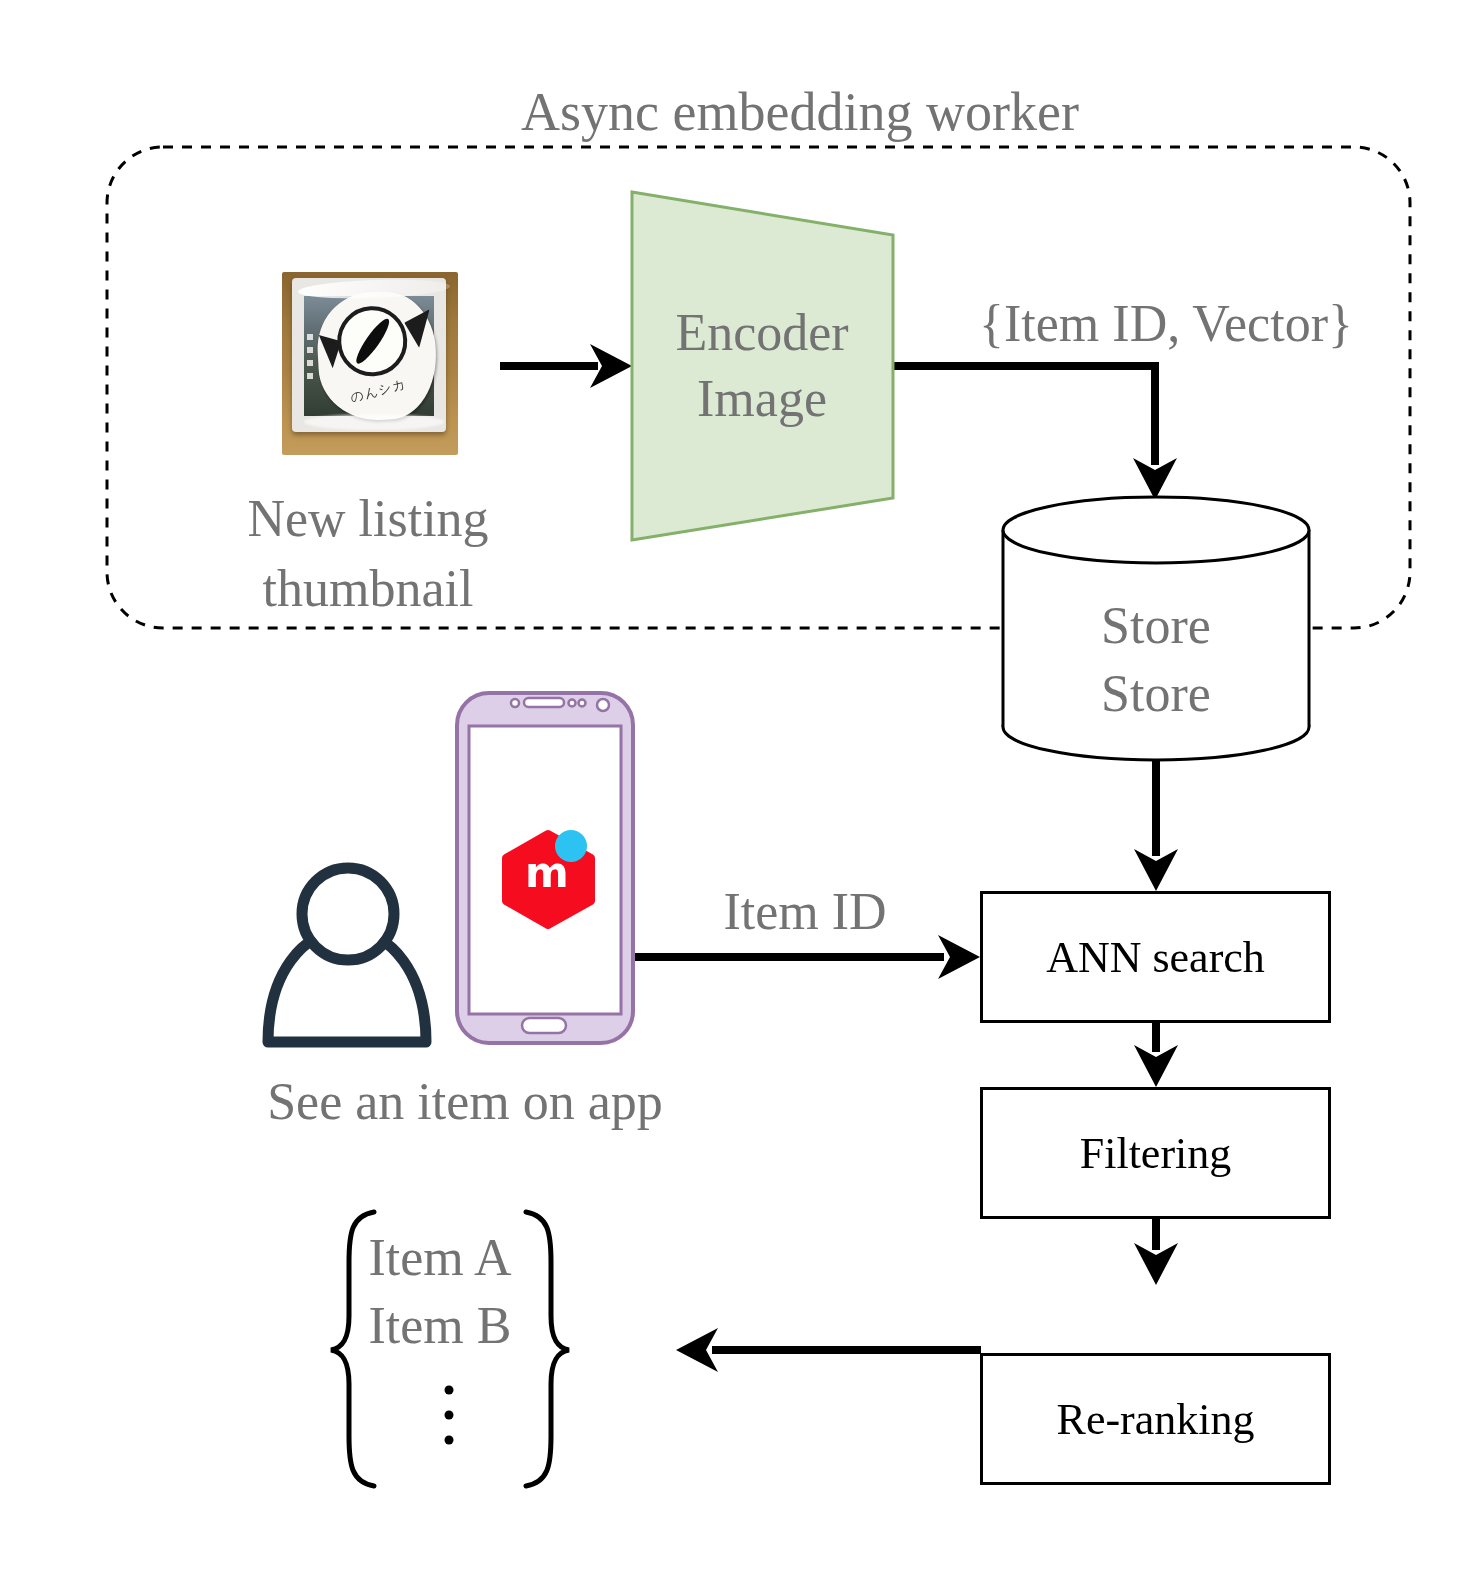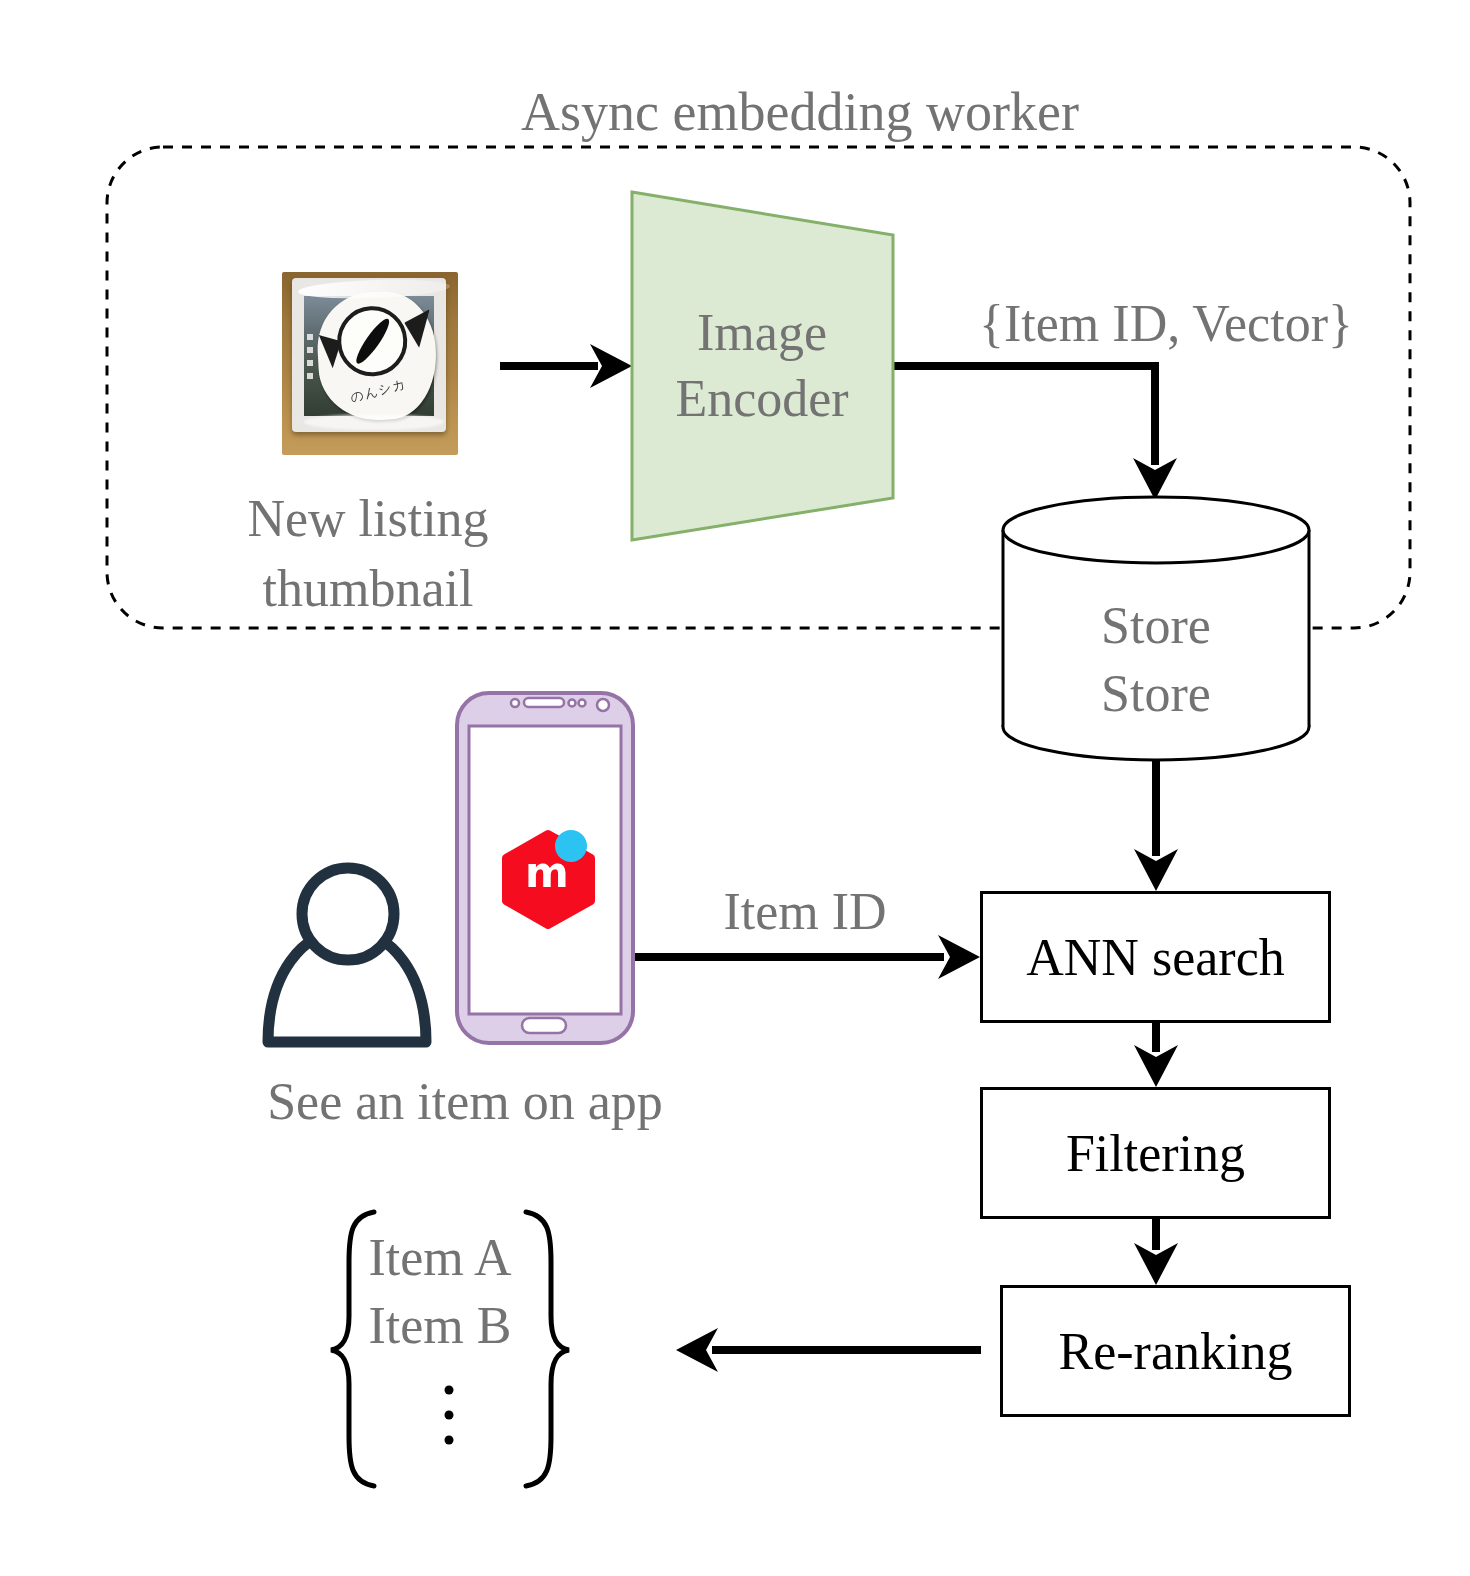--- a/index.html
+++ b/index.html
@@ -14,24 +14,24 @@
   #title-label{left:800px;top:112px;font-size:54px;}
   #encoder-label{left:762px;top:366px;line-height:66px;}
   #thumb-caption{left:368px;top:530px;line-height:70px;margin-top:24px;}
   #idvector-label{left:1166px;top:324px;}
   #store-label{left:1156px;top:660px;line-height:68px;}
   #itemid-label{left:805px;top:912px;}
   #seeitem-label{left:465px;top:1102px;}
   #results-label{left:440px;top:1292px;line-height:68px;}
   .pbox{position:absolute;left:980px;width:351px;height:132px;box-sizing:border-box;
         background:#fff;border:3px solid #000;display:flex;align-items:center;
-        justify-content:center;font-size:52px;z-index:2;}
+        justify-content:center;font-size:44px;z-index:2;}
   #box-ann{top:891px;}
   #box-filtering{top:1087px;text-align:right;}
-  #box-reranking{top:1285px;margin-left:20px;}
+  #box-reranking{top:1353px;}
   #mercari-m{position:absolute;left:523px;top:849px;width:48px;height:50px;z-index:3;
     font-family:"DejaVu Sans","Liberation Sans",sans-serif;font-weight:bold;
     font-size:42px;line-height:48px;color:#fff;text-align:center;}
   
   #listing-photo{position:absolute;left:282px;top:272px;width:176px;height:183px;z-index:2;
     background:linear-gradient(180deg,#8a652f 0%,#9e783c 28%,#ab8345 55%,#bb9250 80%,#c49c5b 100%);
     border-radius:2px;overflow:hidden;}
   #photo-bag{position:absolute;left:10px;top:6px;width:154px;height:154px;background:#e9e7e3;
     border-radius:4px;box-shadow:0 3px 5px rgba(60,40,10,.45);}
   #photo-card{position:absolute;left:12px;top:18px;width:130px;height:120px;
@@ -145,22 +145,22 @@
         <div id="badge-text">のんシカ</div>
       </div>
       <div id="photo-sheen"></div>
       <div id="photo-crinkle"></div>
     </div>
   </div>
 
   <div class="lbl" id="title-label">Async embedding worker</div>
 
   <div class="lbl" id="encoder-label">
+    <span class="ln">Encoder</span>
     <span class="ln">Image</span>
-    <span class="ln">Encoder</span>
   </div>
 
   <div class="lbl" id="thumb-caption">
     <span class="ln">New listing</span>
     <span class="ln">thumbnail</span>
   </div>
 
   <div class="lbl" id="idvector-label">{Item ID, Vector}</div>
 
   <div class="lbl" id="store-label">

